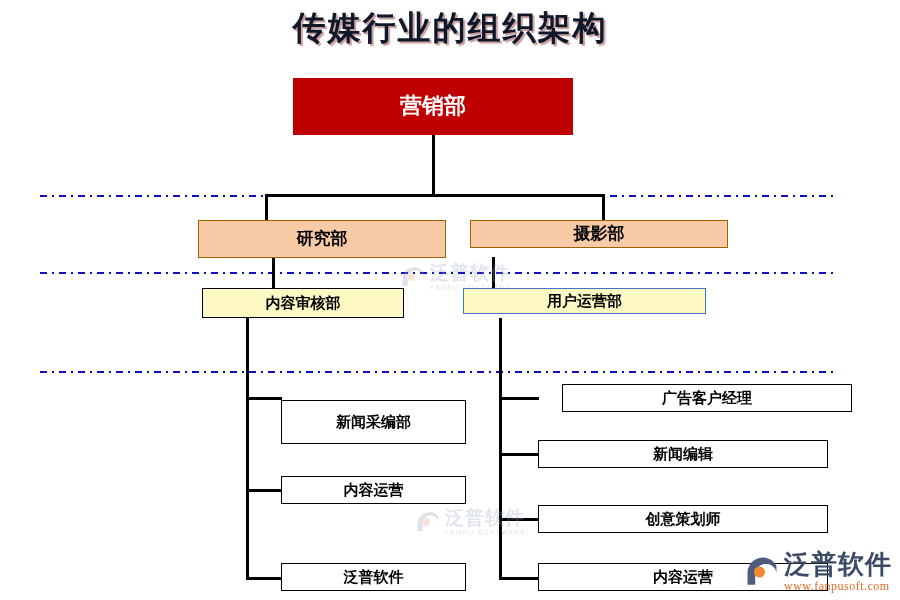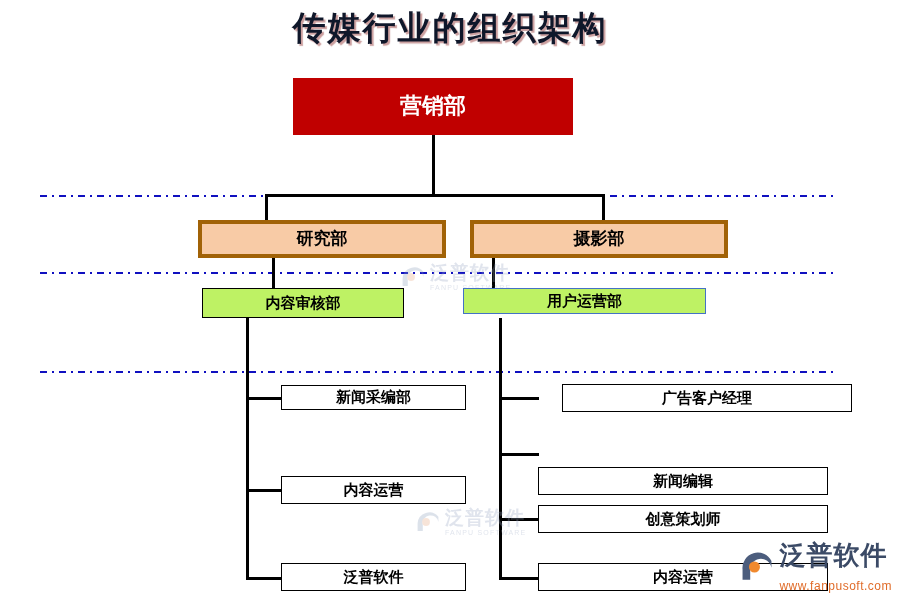--- a/index.html
+++ b/index.html
@@ -79,26 +79,26 @@
     background: #C00000;
     color: #ffffff;
     border: 1px solid #C00000;
     font-size: 22px;
     font-weight: bold;
     justify-content: center;
   }
   .box-l2 {
     background: #F8CBA6;
     color: #000000;
-    border: 4px solid #a16207;
+    border: 1px solid #a16207;
     font-size: 17px;
     font-weight: bold;
   }
   .box-l3 {
-    background: #bef264;
+    background: #fef9c3;
     color: #000000;
     border: 1.5px solid #000000;
     font-size: 15px;
     font-weight: bold;
   }
   .box-l3.blue-border {
     border: 1.5px solid #4472C4;
   }
   .box-leaf {
     background: #ffffff;
@@ -166,23 +166,23 @@
   .logo-cn {
     font-size: 26px;
     font-weight: bold;
     color: #3b4a66;
     font-family: "Liberation Sans", sans-serif;
     letter-spacing: 1px;
   }
   .logo-url {
     font-size: 12px;
     color: #E06C2A;
-    font-family: Liberation Sans, sans-serif;
+    font-family: Liberation Serif, serif;
     letter-spacing: 0.5px;
-    margin-top: 12px;
+    margin-top: 3px;
   }
 </style>
 </head>
 <body>
 
 <div id="canvas">
 
   <div class="title">传媒行业的组织架构</div>
 
   <div class="divider dashdot" style="left:40px; top:195px; width:795px;"></div>
@@ -231,46 +231,46 @@
   </div>
 
   <div class="box box-root" style="left:293px; top:78px; width:280px; height:57px;">
     <span>营销部</span>
   </div>
 
   <div class="box box-l2" style="left:198px; top:220px; width:248px; height:38px;">
     <span>研究部</span>
   </div>
 
-  <div class="box box-l2" style="left:470px; top:220px; width:258px; height:38px;">
+  <div class="box box-l2" style="left:470px; top:220px; width:258px; height:28px;">
     <span>摄影部</span>
   </div>
 
   <div class="box box-l3" style="left:202px; top:288px; width:202px; height:30px;">
     <span>内容审核部</span>
   </div>
 
   <div class="box box-l3 blue-border" style="left:463px; top:288px; width:243px; height:26px;">
     <span>用户运营部</span>
   </div>
 
-  <div class="box box-leaf" style="left:281px; top:385px; width:185px; height:25px;align-items:center;">
+  <div class="box box-leaf" style="left:281px; top:400px; width:185px; height:44px;align-items:center;">
     <span>新闻采编部</span>
   </div>
   <div class="box box-leaf" style="left:281px; top:476px; width:185px; height:28px;">
     <span>内容运营</span>
   </div>
   <div class="box box-leaf" style="left:281px; top:563px; width:185px; height:28px;">
     <span>泛普软件</span>
   </div>
 
   <div class="box box-leaf" style="left:562px; top:384px; width:290px; height:28px;">
     <span>广告客户经理</span>
   </div>
-  <div class="box box-leaf" style="left:538px; top:440px; width:290px; height:28px;margin-top:27px;">
+  <div class="box box-leaf" style="left:538px; top:440px; width:290px; height:28px;">
     <span>新闻编辑</span>
   </div>
   <div class="box box-leaf" style="left:538px; top:505px; width:290px; height:28px;">
     <span>创意策划师</span>
   </div>
   <div class="box box-leaf" style="left:538px; top:563px; width:290px; height:28px;">
     <span>内容运营</span>
   </div>
 
   <div class="logo">

